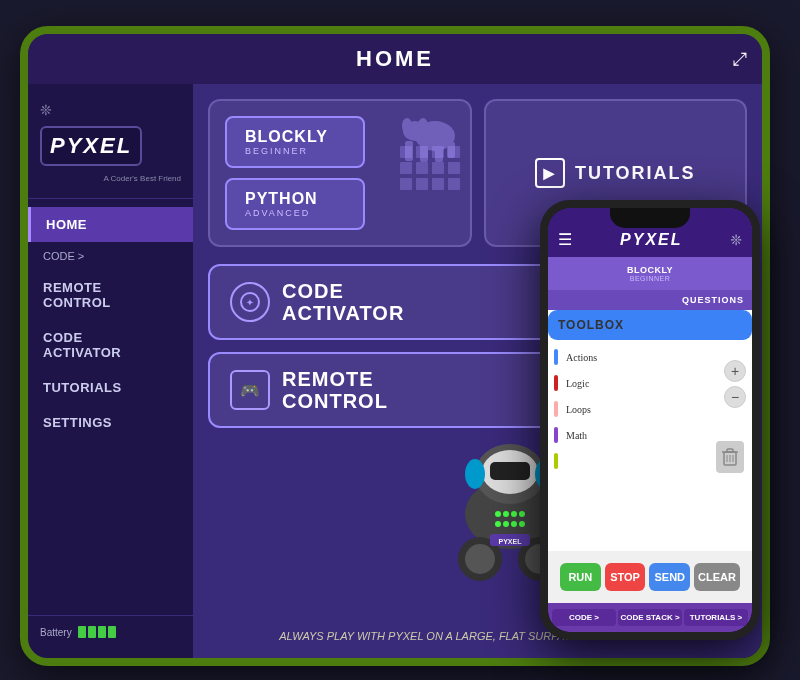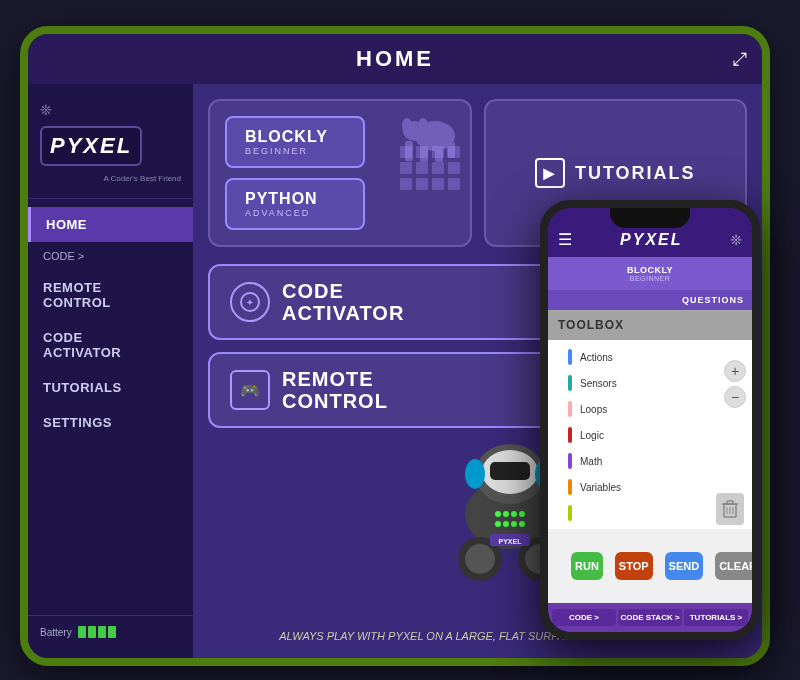--- a/index.html
+++ b/index.html
@@ -445,39 +445,41 @@
     }
 
     
     .phone-content {
       background: white;
       flex: 1;
       overflow: hidden;
     }
 
     .phone-toolbox-header {
-      background: #a3a3a3;
+      background: #3b82f6;
       padding: 8px 10px;
       font-weight: bold;
       font-size: 12px;
       color: #333;
       letter-spacing: 1px;
+      border-radius: 9px;
     }
 
     .phone-toolbox-items {
       padding: 4px 0;
     }
 
     .toolbox-item {
       display: flex;
       align-items: center;
-      padding: 5px 20px;
+      padding: 5px 6px;
       gap: 8px;
       font-size: 10px;
       color: #333;
+      font-family: Liberation Serif, serif;
     }
 
     .toolbox-color {
       width: 4px;
       height: 16px;
       border-radius: 2px;
       flex-shrink: 0;
     }
 
     .zoom-btn {
@@ -502,39 +504,39 @@
       display: flex;
       align-items: center;
       justify-content: center;
       margin: 0 auto;
       margin-top: 10px;
     }
 
     
     .phone-action-buttons {
       display: flex;
-      padding: 23px;
-      gap: 12px;
+      padding: 12px;
+      gap: 4px;
       background: #f0f0f0;
     }
 
     .action-btn {
       flex: 1;
       padding: 8px 4px;
       border-radius: 6px;
       color: white;
       font-size: 11px;
       font-weight: bold;
       text-align: center;
       cursor: pointer;
       border: none;
     }
 
     .btn-run { background: #44bb44; }
-    .btn-stop { background: #c2410c; }
+    .btn-stop { background: #ef4444; }
     .btn-send { background: #4488ee; }
     .btn-clear { background: #888; }
 
     
     .phone-footer {
       display: flex;
       background: #6a3aaa;
       padding: 6px 4px;
       gap: 2px;
     }
@@ -762,38 +764,30 @@
       <div class="phone-content">
         <div class="phone-toolbox-content">
           <div class="phone-toolbox-header">TOOLBOX</div>
           <div class="phone-toolbox-items" style="position:relative;">
 
             <div class="toolbox-item">
               <div class="toolbox-color" style="background:#4488ff;"></div>
               <span>Actions</span>
             </div>
             <div class="toolbox-item">
-              <div class="toolbox-color" style="background:#22aaaa;"></div>
-              <span>Sensors</span>
+              <div class="toolbox-color" style="background:#cc2222;"></div>
+              <span>Logic</span>
             </div>
             <div class="toolbox-item">
               <div class="toolbox-color" style="background:#ffaaaa;"></div>
               <span>Loops</span>
             </div>
             <div class="toolbox-item">
-              <div class="toolbox-color" style="background:#cc2222;"></div>
-              <span>Logic</span>
-            </div>
-            <div class="toolbox-item">
               <div class="toolbox-color" style="background:#8844cc;"></div>
               <span>Math</span>
-            </div>
-            <div class="toolbox-item">
-              <div class="toolbox-color" style="background:#ee8800;"></div>
-              <span>Variables</span>
             </div>
             <div class="toolbox-item">
               <div class="toolbox-color" style="background:#aacc00;"></div>
 
             </div>
 
             <div style="position:absolute; right:6px; top:20px; display:flex; flex-direction:column; gap:4px;">
               <div class="zoom-btn">+</div>
               <div class="zoom-btn">−</div>
             </div>

